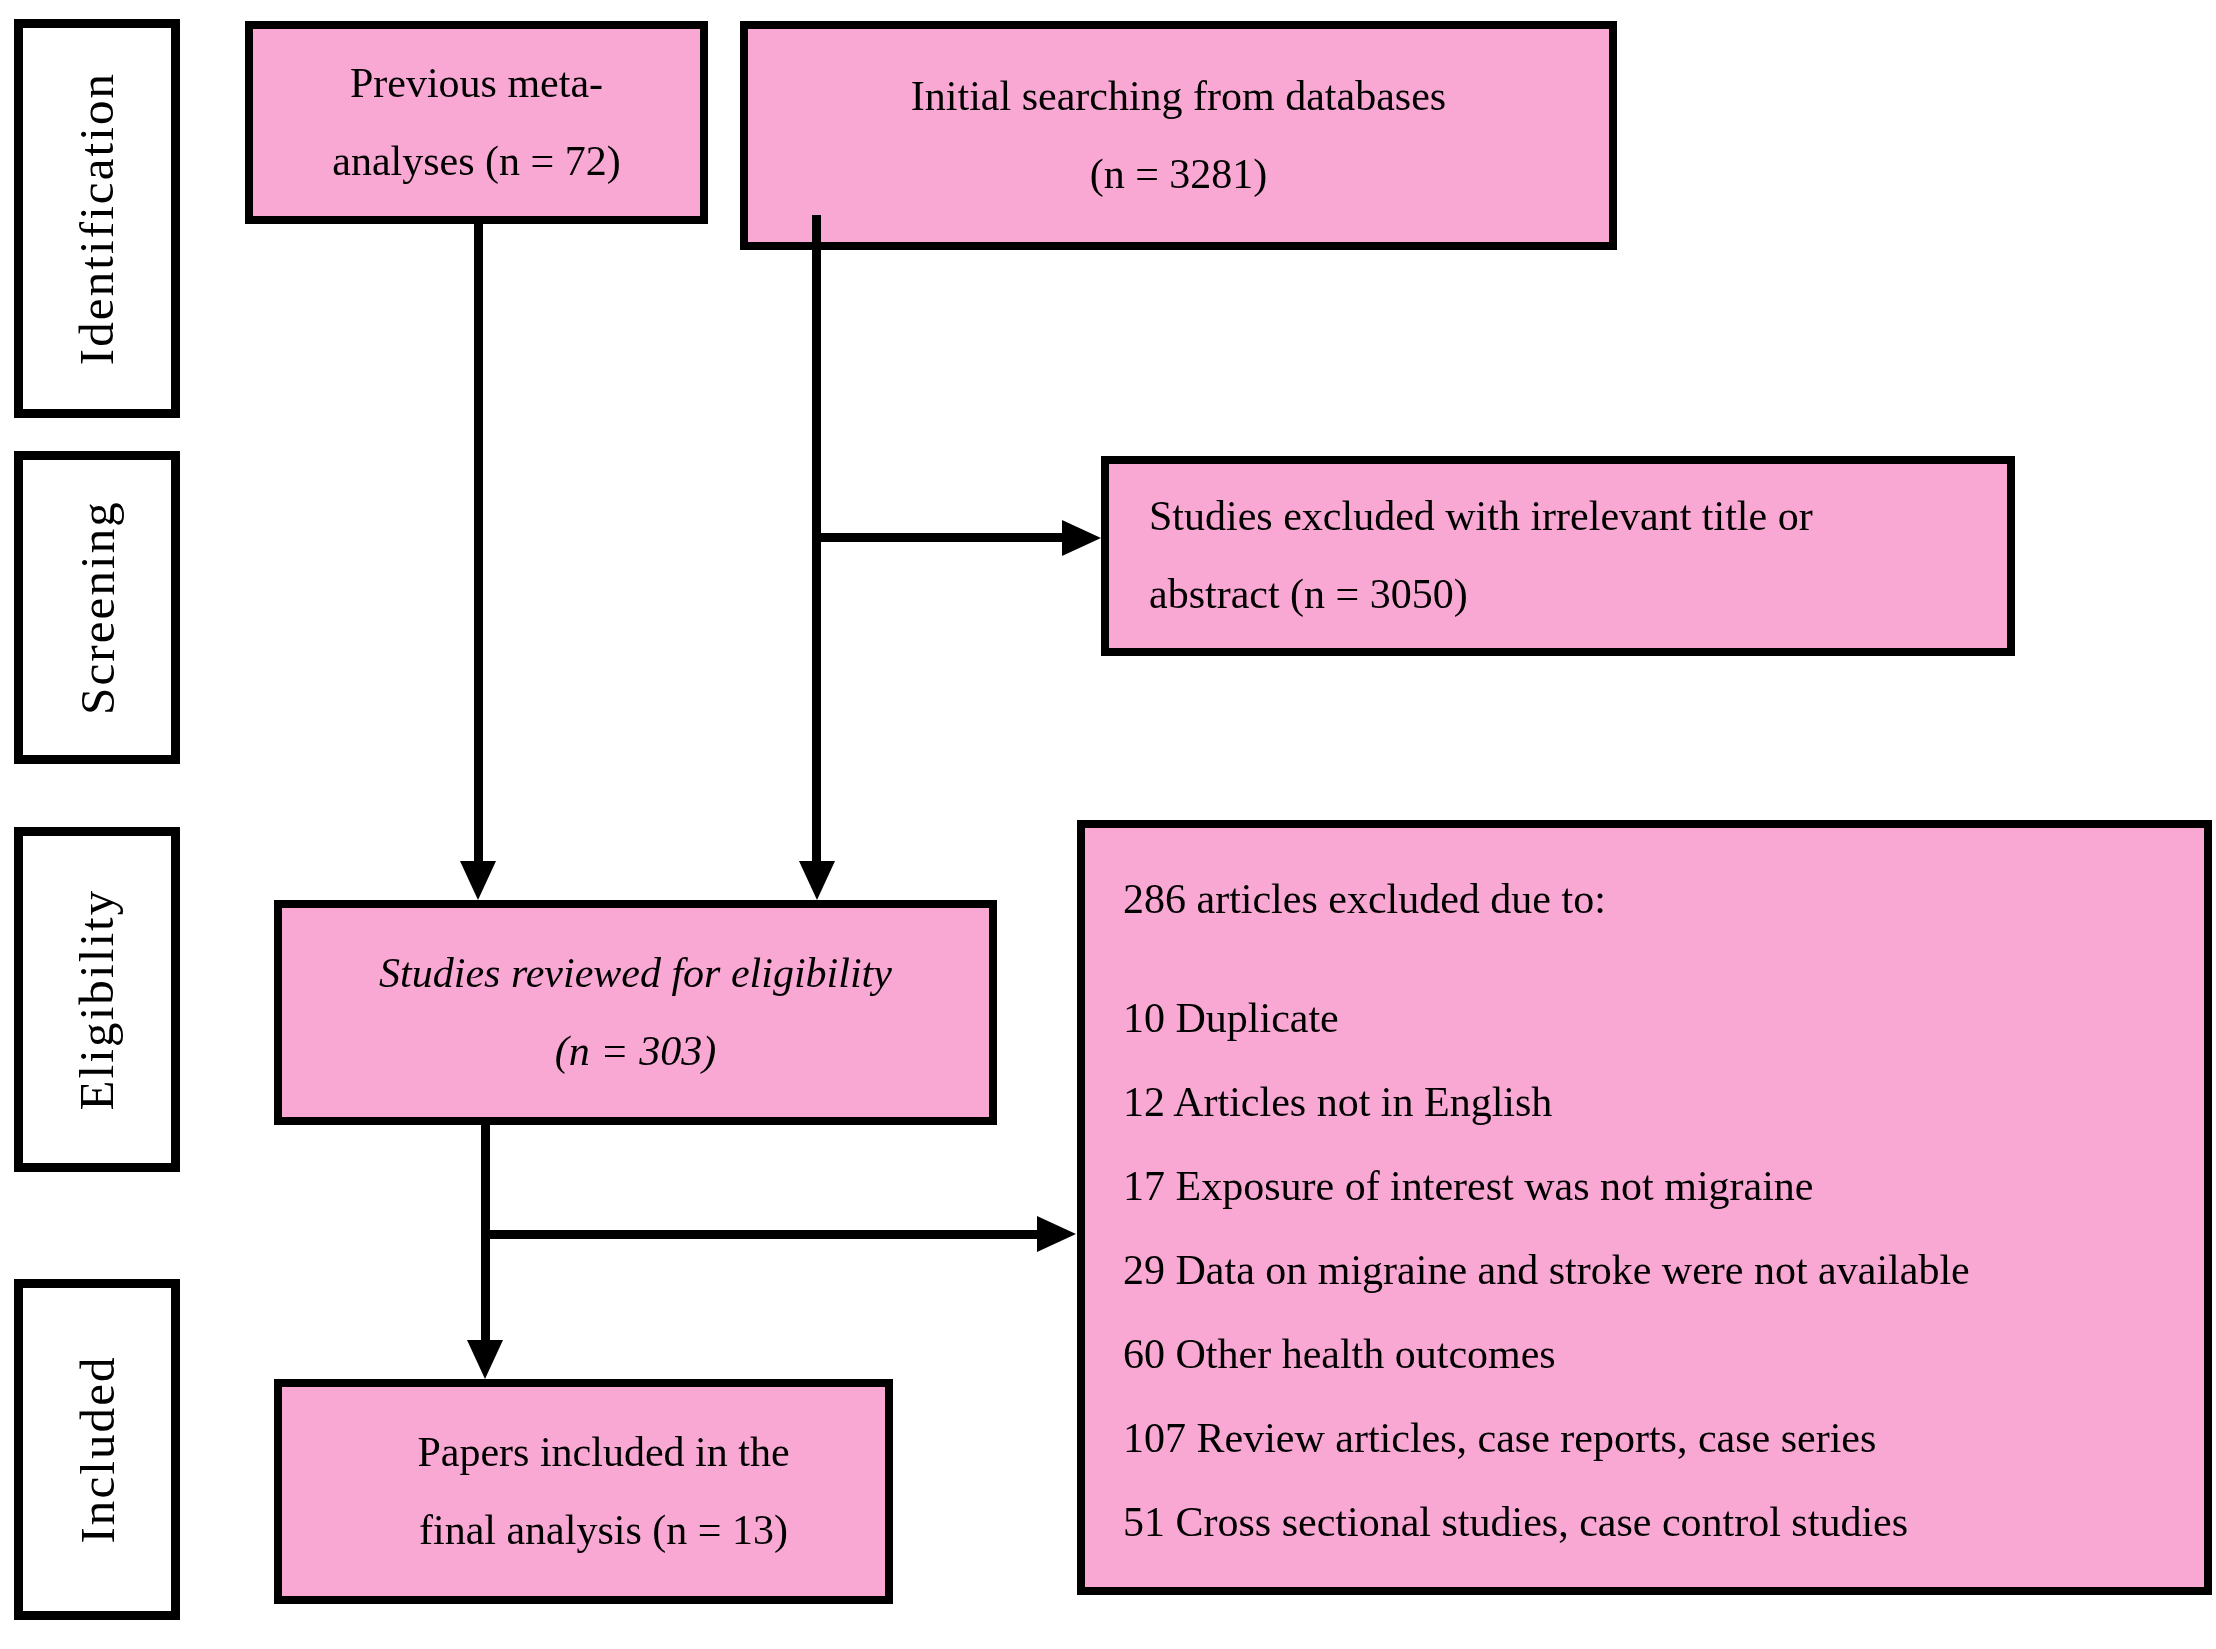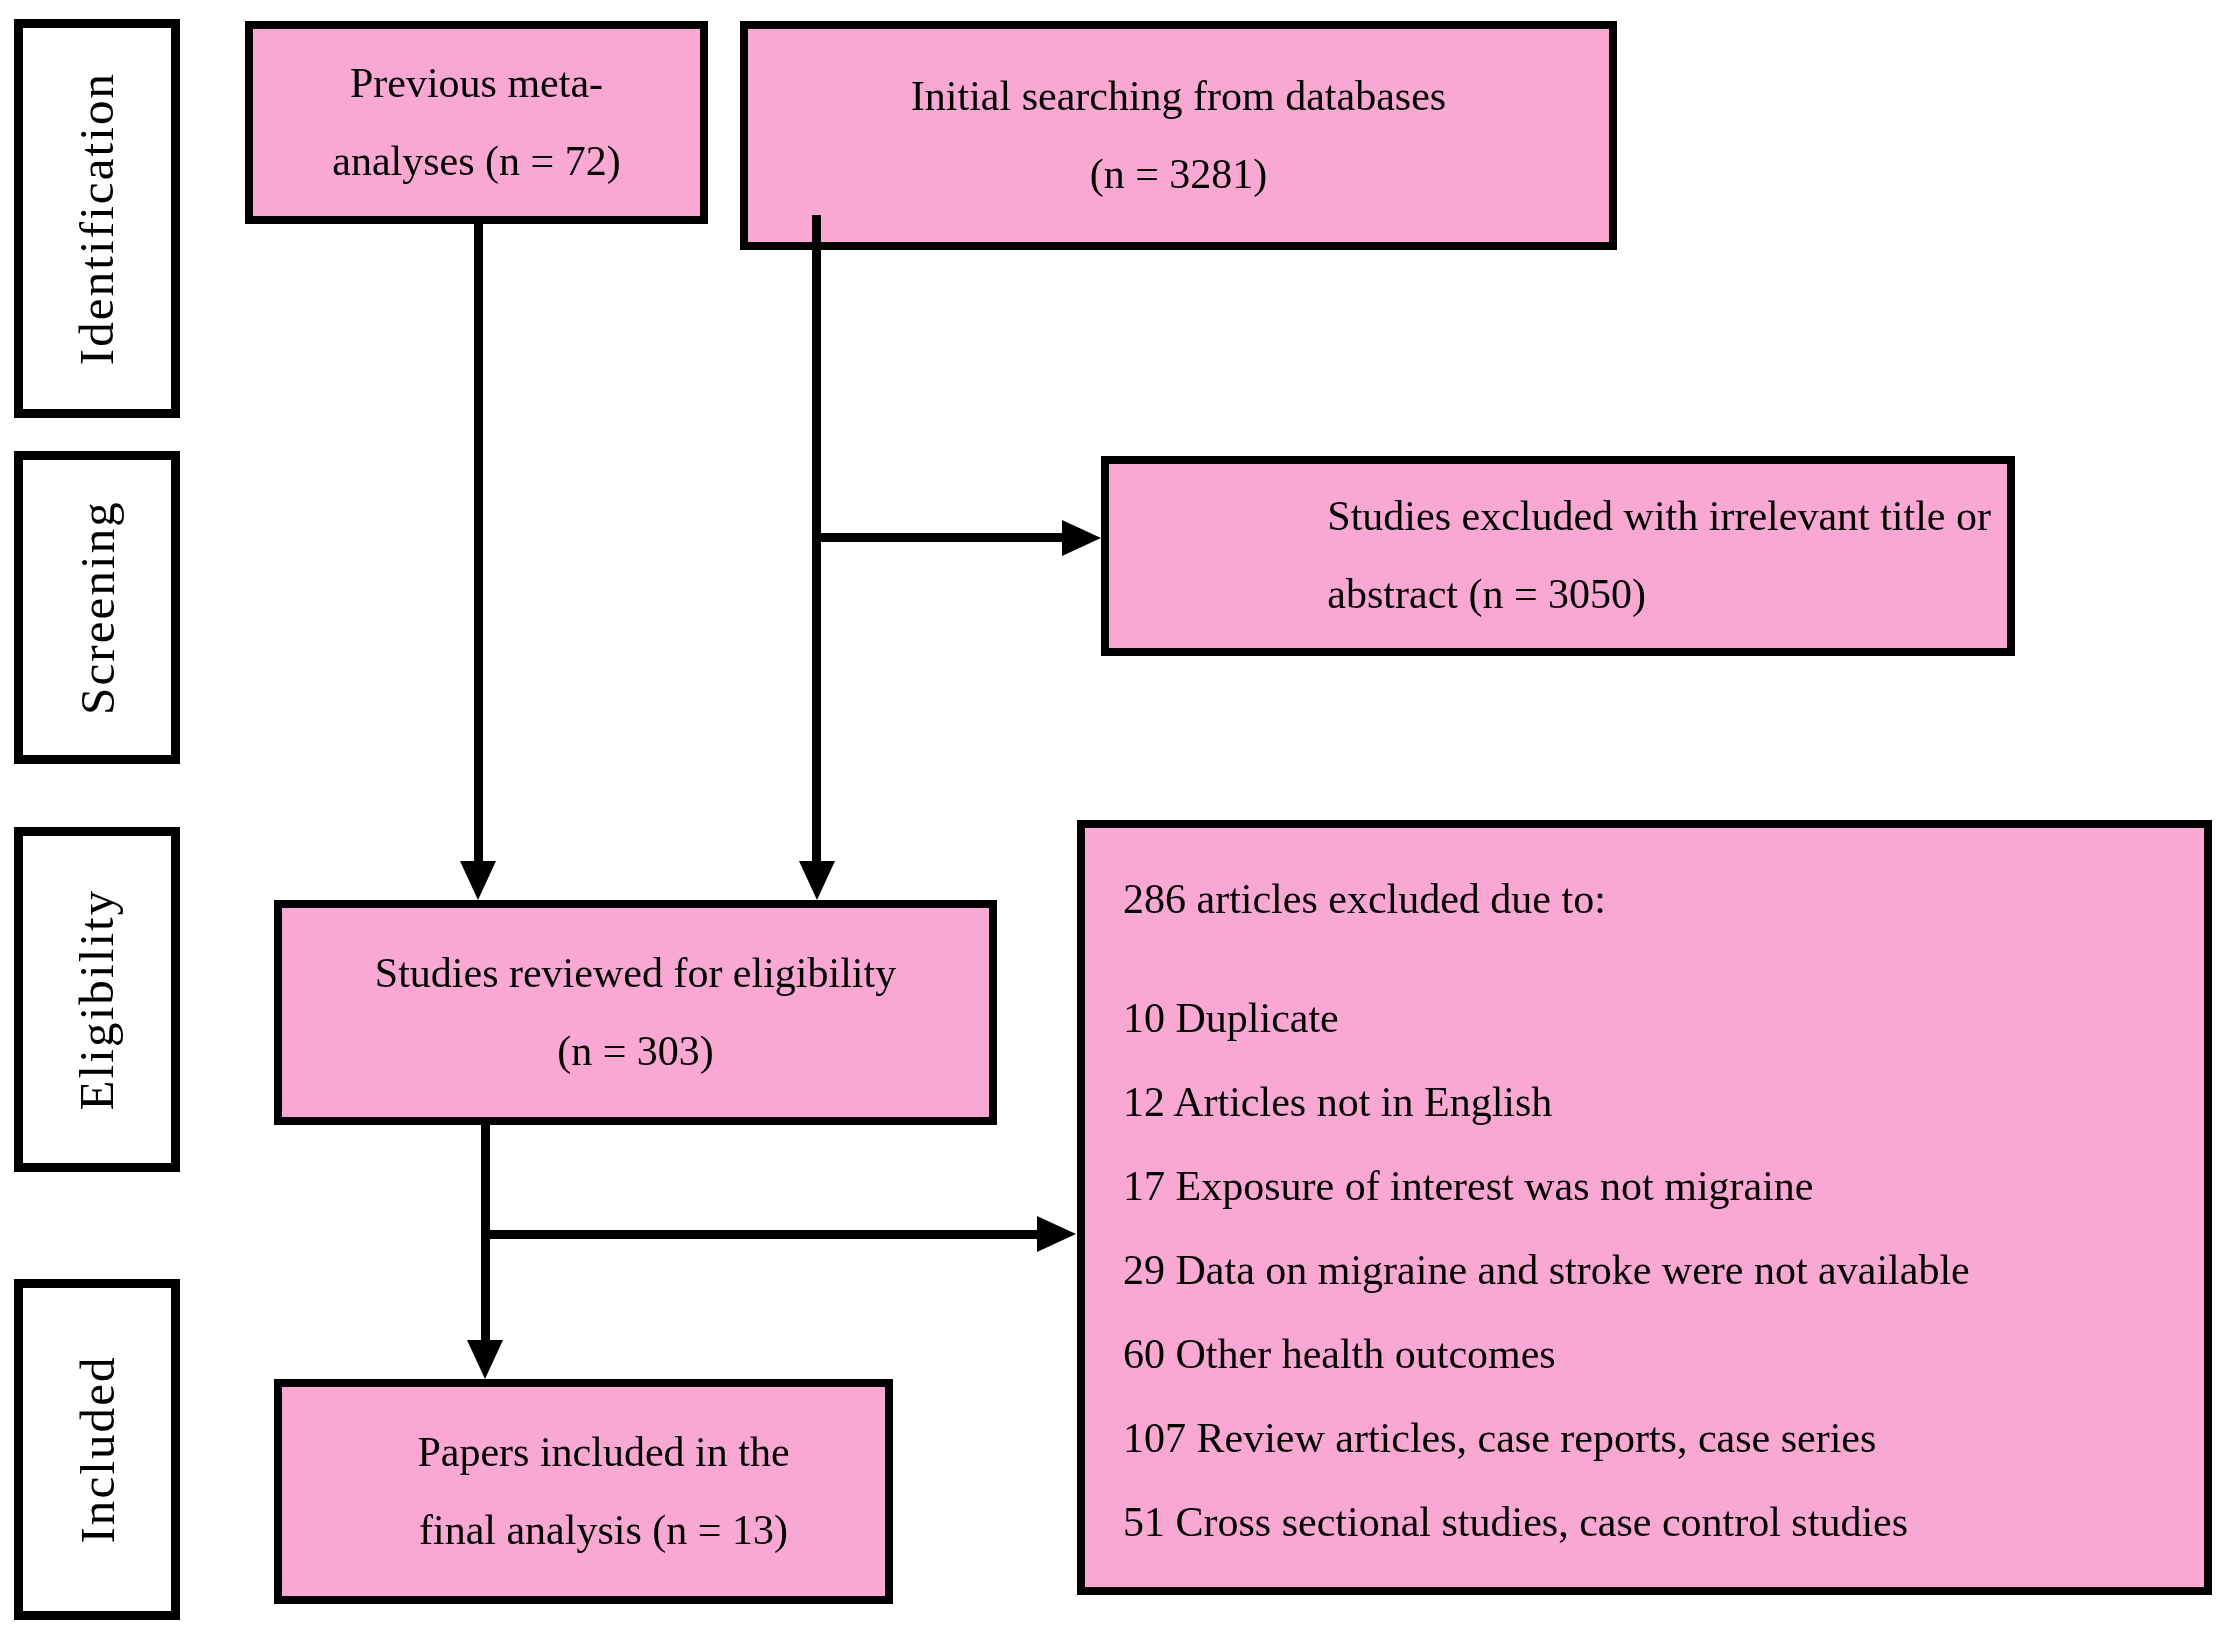--- a/index.html
+++ b/index.html
@@ -25,21 +25,21 @@
   }
   .center-box {
     display: flex;
     align-items: center;
     justify-content: center;
     text-align: center;
   }
   .left-box {
     display: flex;
     align-items: center;
-    justify-content: flex-end;
+    justify-content: flex-start;
     text-align: left;
     padding-left: 40px;
     padding-right: 16px;
   }
   .lines {
     font-size: 42px;
     line-height: 1.85;
   }
   
   .stage {
@@ -58,21 +58,21 @@
     letter-spacing: 2.1px;
   }
   #stage-identification { left: 14px;  top: 19.4px;   width: 166px; height: 399px; }
   #stage-screening      { left: 14px;  top: 451px;  width: 166px; height: 313px; }
   #stage-eligibility    { left: 14px;  top: 827px; width: 166px; height: 345px; }
   #stage-included       { left: 14px;  top: 1279px; width: 166px; height: 341px; }
 
   #box-previous-meta       { left: 245px;  top: 21px;   width: 463px;  height: 203px; }
   #box-initial-search      { left: 740px; top: 21px;   width: 877px; height: 229px; }
   #box-excluded-screening  { left: 1101px; top: 456px;  width: 914px; height: 200px; }
-  #box-reviewed            { left: 274px;  top: 900px; width: 723px; height: 225px; }
+  #box-reviewed            { left: 274px;  top: 900px; width: 723px; height: 225px; font-style: italic; }
   #box-excluded-eligibility{ left: 1077px; top: 820px; width: 1135px; height: 775px;
                              padding: 29px 21px 26px 38px; font-size: 42px; }
   #box-included-final      { left: 274px;  top: 1379px; width: 619px;  height: 225px; padding-left: 40px; }
 
   .list-header { line-height: 2; margin-bottom: 35px; white-space: nowrap; }
   .list-item   { line-height: 2; white-space: nowrap; }
 
   
   .vline, .hline {
     position: absolute;

